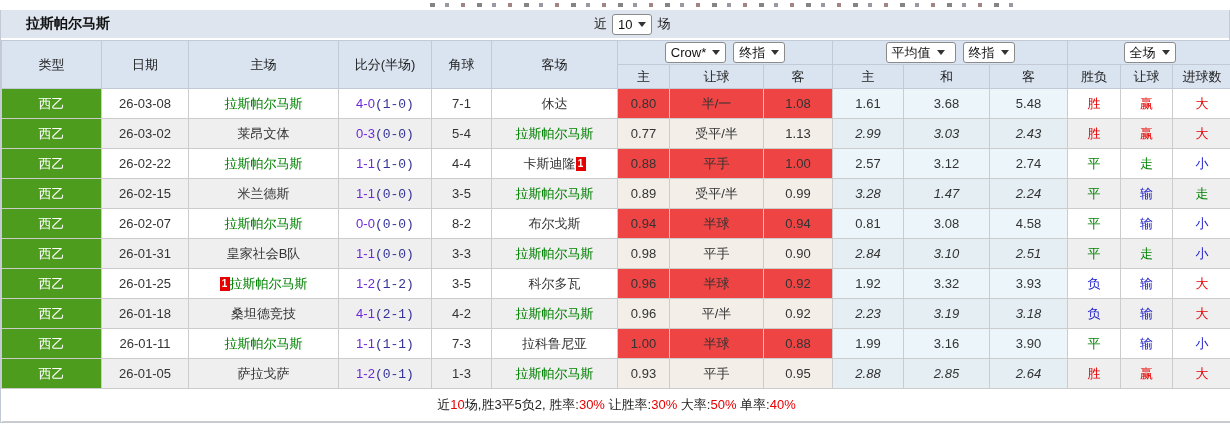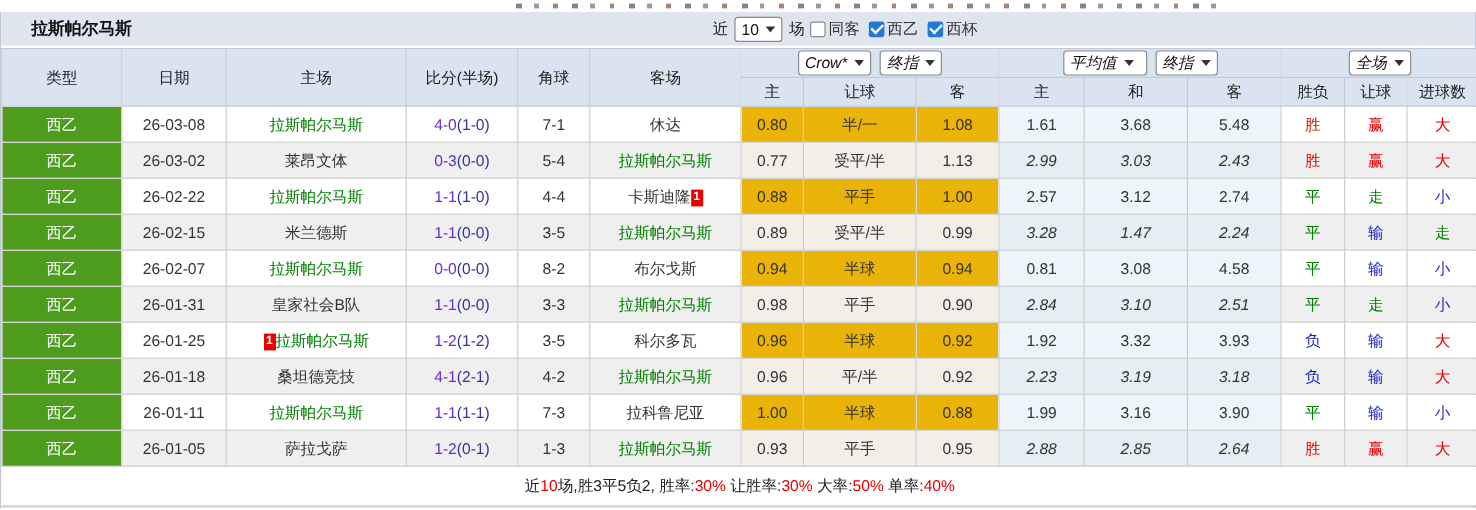--- a/index.html
+++ b/index.html
@@ -28,35 +28,35 @@
   .cb.checked::after { content:""; width:4px; height:8px; border-right:2px solid #fff; border-bottom:2px solid #fff;
      transform:rotate(45deg); margin-top:-2px; }
   .cb-item { display:inline-flex; align-items:center; gap:2px; cursor:default; }
 
   
   table { border-collapse:collapse; table-layout:fixed; width:1230px; }
   th,td { border:1px solid #ccc; text-align:center; overflow:hidden; white-space:nowrap; }
   thead th { background:#dae3f0; border-color:#c2cad7; font-weight:normal; color:#222; }
   tr.selrow th { height:24px; }
   tr.subrow th { height:24px; }
-  .selcell { vertical-align:middle;font-style:italic; }
+  .selcell { vertical-align:middle; }
   .selwrap { display:flex; justify-content:center; align-items:center; gap:7px; }
   tbody td { height:30px; }
   tr.even td { background:#efefef; }
   tr.odd td { background:#ffffff; }
   td.type { background:#4d9c1d !important; color:#fff; }
-  tr.odd td.crow { background:#eab308; }
+  tr.odd td.crow { background:#ef4444; }
   tr.even td.crow { background:#f3efe8; }
   tr.odd td.avgc { background:#ecf6fa; }
   tr.even td.avgc { background:#e5eef3;font-style:italic; }
   .t-red { color:#e60000; }
   .t-green { color:#008000; }
   .t-blue { color:#1818cc; }
   .ft { color:#6d28d9; }
-  .ht { color:#333399; }
+  .ht { color:#333399;font-family:Liberation Mono, monospace; }
   .team-link { color:#333; text-decoration:none; cursor:pointer; }
   .team-link.green { color:#008000; }
   .badge1 { display:inline-block; background:#e60000; color:#fff; font-size:10px; line-height:14px;
      width:10px; height:14px; text-align:center; vertical-align:1px; font-weight:bold; }
 
   
   tr.footrow td { height:33px; border-left:none; border-right:none; background:#fff; font-size:13px;margin-top:20px; }
   .seg-black { color:#222; }
   .seg-red { color:#e60000; }
 </style>
@@ -72,34 +72,20 @@
 
     <div class="titlebar">
       <span class="team-title">拉斯帕尔马斯</span>
       <div class="filterbar">
         <span class="lbl">近</span>
         <span class="mini-select">
           <span>10</span>
           <i class="arrow"></i>
         </span>
         <span class="lbl">场</span>
-        <span id="filter-checkboxes" style="display: inline-flex; gap: 8px; align-items: center;">
-            <span class="cb-item">
-              <span class="cb"></span>
-              <span>同客</span>
-            </span>
-            <span class="cb-item">
-              <span class="cb checked"></span>
-              <span>西乙</span>
-            </span>
-            <span class="cb-item">
-              <span class="cb checked"></span>
-              <span>西杯</span>
-            </span>
-          </span>
       </div>
     </div>
 
     <table>
       <colgroup>
         <col style="width:100px">
           <col style="width:87px">
           <col style="width:150px">
           <col style="width:93px">
         <col style="width:60px">

